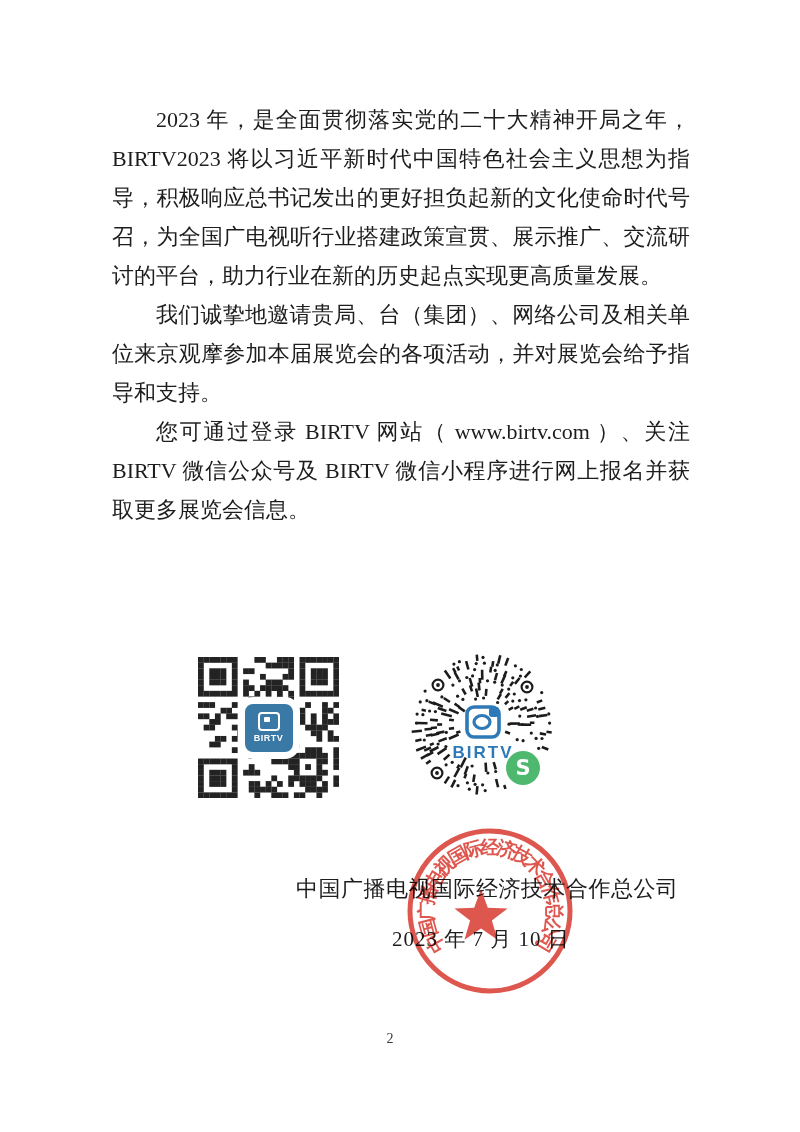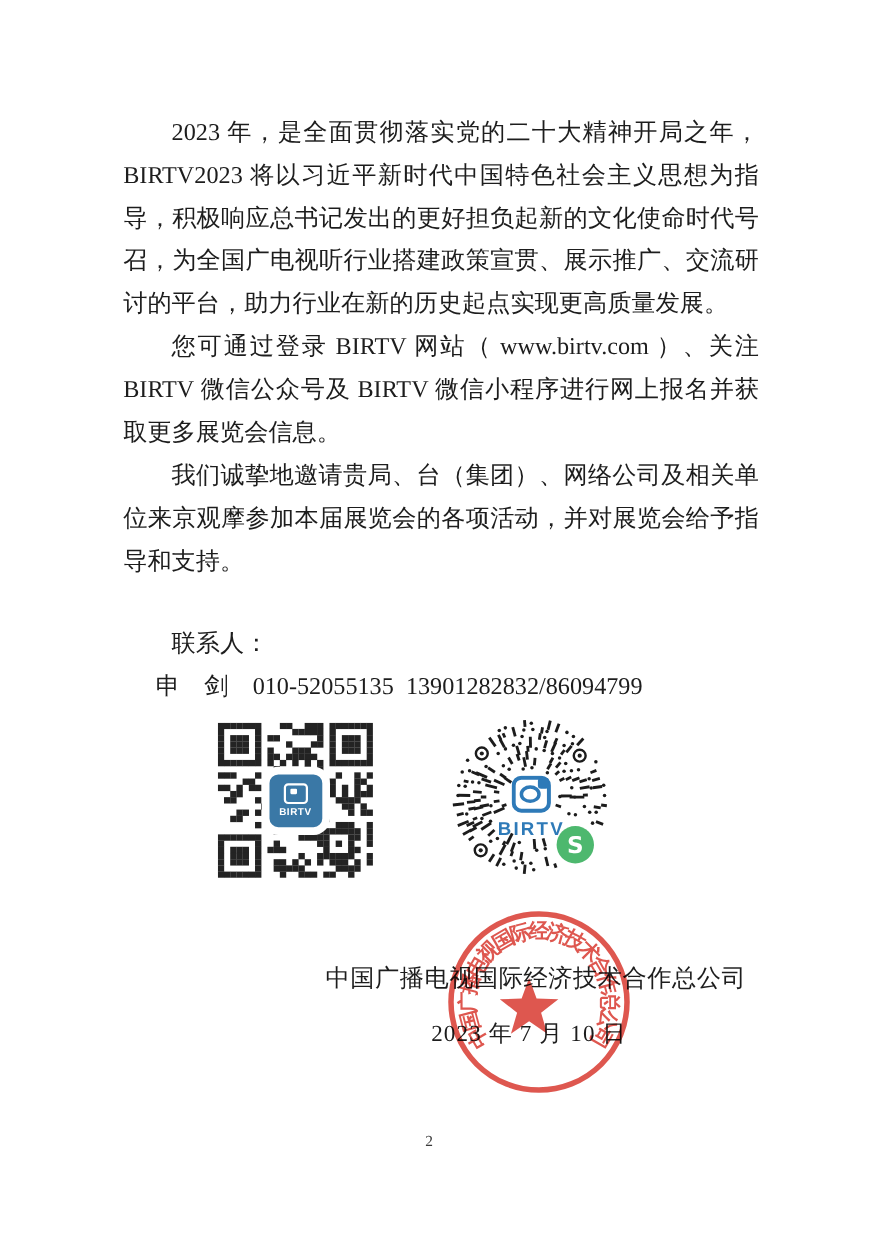--- a/index.html
+++ b/index.html
@@ -60,26 +60,22 @@
 
   .page-number{position:absolute;left:378px;top:1031px;width:24px;text-align:center;font-size:14px;color:#3a3a3a;}
 </style>
 </head>
 <body>
 
 <div>
 
   <div class="content">
     <p>2023 年，是全面贯彻落实党的二十大精神开局之年，BIRTV2023 将以习近平新时代中国特色社会主义思想为指导，积极响应总书记发出的更好担负起新的文化使命时代号召，为全国广电视听行业搭建政策宣贯、展示推广、交流研讨的平台，助力行业在新的历史起点实现更高质量发展。</p>
+    <p>我们诚挚地邀请贵局、台（集团）、网络公司及相关单位来京观摩参加本届展览会的各项活动，并对展览会给予指导和支持。</p>
     <p>您可通过登录 BIRTV 网站（ www.birtv.com ）、关注 BIRTV 微信公众号及 BIRTV 微信小程序进行网上报名并获取更多展览会信息。</p>
-    <p>我们诚挚地邀请贵局、台（集团）、网络公司及相关单位来京观摩参加本届展览会的各项活动，并对展览会给予指导和支持。</p>
-    <div class="contact">
-      <p class="label">联系人：</p>
-      <p class="line">申　剑　010-52055135  13901282832/86094799</p>
-    </div>
   </div>
 
   <div class="qr-left">
     <svg id="qr1-svg" width="141" height="141" viewBox="0 0 141 141">
         <g fill="#232323">
           <rect x="0.00" y="0.00" width="5.79" height="5.79"></rect>
           <rect x="5.64" y="0.00" width="5.79" height="5.79"></rect>
           <rect x="11.28" y="0.00" width="5.79" height="5.79"></rect>
           <rect x="16.92" y="0.00" width="5.79" height="5.79"></rect>
           <rect x="22.56" y="0.00" width="5.79" height="5.79"></rect>

